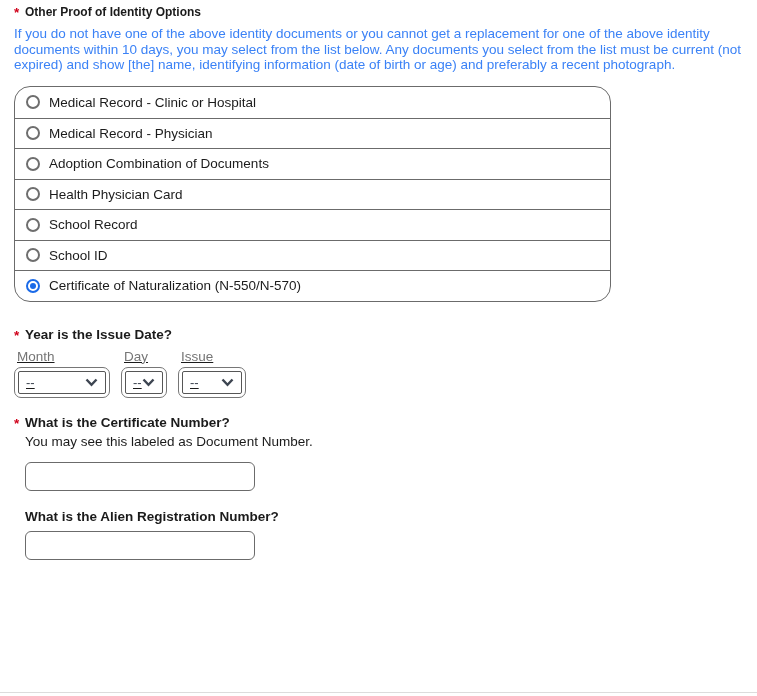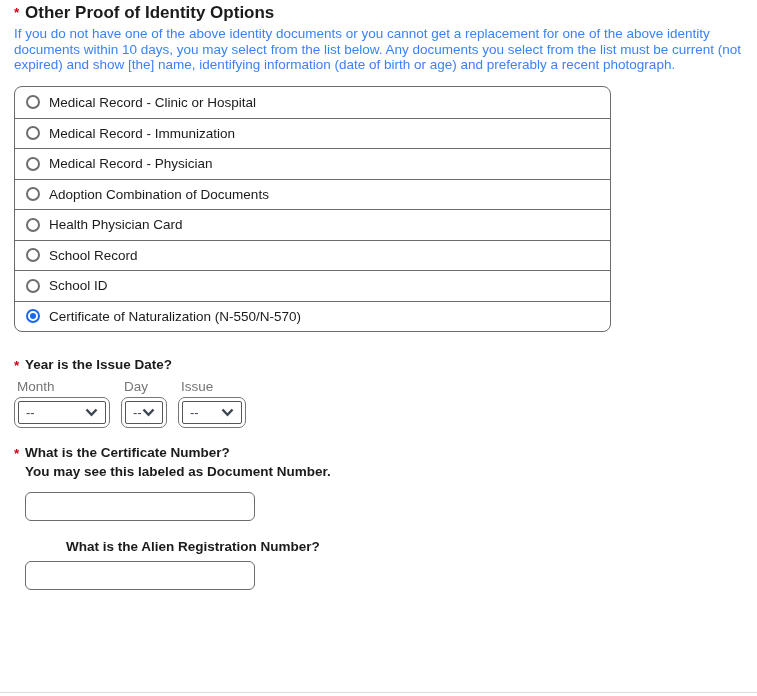--- a/index.html
+++ b/index.html
@@ -13,36 +13,36 @@
   }
   .content { padding: 4px 12px 0 14px; }
 
   
   .header-row { position: relative; margin-top: 0; }
   .req-star {
     color: #d0021b; font-weight: bold; font-size: 13.5px;
     position: absolute; left: -11px; top: 1px;
   }
   h1.page-title {
-    font-size: 17px; font-weight: bold; color: #1b1b1b;
+    font-size: 12px; font-weight: bold; color: #1b1b1b;
     margin-left: 0; line-height: 17px;
   }
   .header-wrap { margin-left: 11px; position: relative; }
 
   .desc {
     font-size: 13.5px; line-height: 15.7px; margin-top: 5px;
     width: 733px; color: #3b82f6;
   }
 
   
   .options-list {
     margin-top: 13px;
     width: 597px;
     border: 1px solid #6b6b6b;
-    border-radius: 8px;
+    border-radius: 16px;
     background: #fff;
     overflow: hidden;
   }
   .option-row {
     display: flex; align-items: center;
     height: 30.5px;
     padding-left: 11px;
     cursor: pointer;
   }
   .option-row + .option-row { border-top: 1px solid #6b6b6b; }
@@ -60,45 +60,45 @@
   .option-label { margin-left: 9px; font-size: 13.5px; color: #1b1b1b; }
 
   
   .additional-info { margin-top: 36px; font-size: 13.5px; line-height: 15px; }
   .additional-info .bold { font-weight: bold; }
 
   
   .question-row { position: relative; font-size: 13.5px; font-weight: bold; line-height: 15px; }
   .q-issue { margin-top: 25px; }
   .q-cert  { margin-top: 17px; }
-  .q-alien { margin-top: 18px; margin-left: 41px; }
+  .q-alien { margin-top: 18px; }
 
   
   .date-fields { display: flex; gap: 11px; margin-top: 7px; }
-  .date-field { display: flex; flex-direction: column; }
+  .date-field { display: flex; flex-direction: column; text-decoration: underline; }
   .field-label {
     color: #757575; font-size: 13.5px; line-height: 15px;
     padding-left: 3px; margin-bottom: 3px;
   }
   .select-outer {
     border: 1px solid #767676; border-radius: 7px;
     padding: 3px; height: 31px; background: #fff; cursor: pointer;
   }
   .w-month { width: 96px; }
   .w-day   { width: 46px; }
   .w-year  { width: 68px; }
   .select-inner {
     border: 1px solid #565656; border-radius: 2px;
     height: 23px; display: flex; align-items: center;
     justify-content: space-between; padding: 0 7px;
   }
   .select-value { font-size: 13px; color: #3d4551; }
   .chevron-down-icon { display: flex; align-items: center; }
 
-  .helper-text { font-size: 13.5px; margin-top: 4px; line-height: 15px; font-weight: bold; }
+  .helper-text { font-size: 13.5px; margin-top: 4px; line-height: 15px; font-weight: normal; }
 
   .text-input {
     display: block;
     width: 230px; height: 29px;
     border: 1px solid #6b6b6b; border-radius: 6px;
     font-family: "Liberation Sans", sans-serif; font-size: 13.5px;
     padding: 0 8px; color: #1b1b1b; background: #fff;
     outline: none;
   }
   .input-cert  { margin-top: 13px; }
@@ -123,24 +123,20 @@
   </div>
 
   <p class="desc">If you do not have one of the above identity documents or you cannot get a replacement for one of the above identity documents within 10 days, you may select from the list below. Any documents you select from the list must be current (not expired) and show [the] name, identifying information (date of birth or age) and preferably a recent photograph.</p>
 
   <div class="options-list" id="options-list">
     <div class="option-row">
       <span class="radio"></span>
       <span class="option-label">Medical Record - Clinic or Hospital</span>
     </div>
 
-    <div class="option-row">
-      <span class="radio"></span>
-      <span class="option-label">Medical Record - Immunization</span>
-    </div>
 
     <div class="option-row">
       <span class="radio"></span>
       <span class="option-label">Medical Record - Physician</span>
     </div>
 
     <div class="option-row">
       <span class="radio"></span>
       <span class="option-label">Adoption Combination of Documents</span>
     </div>

